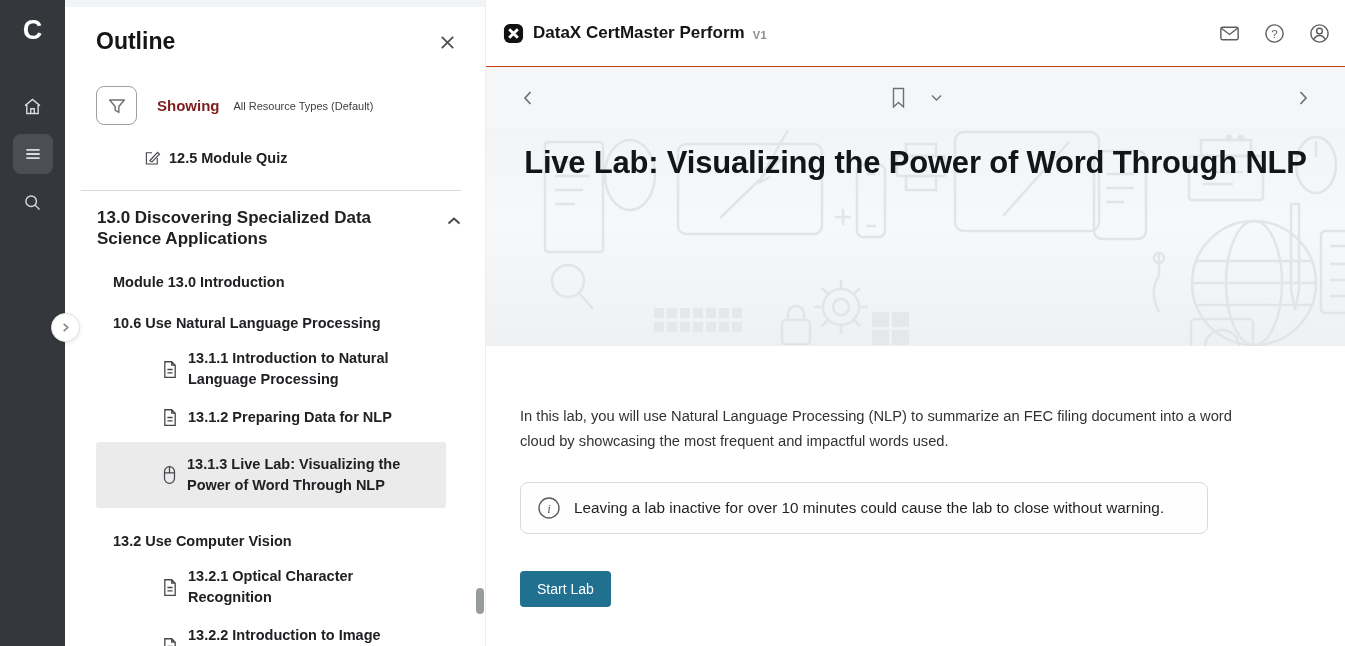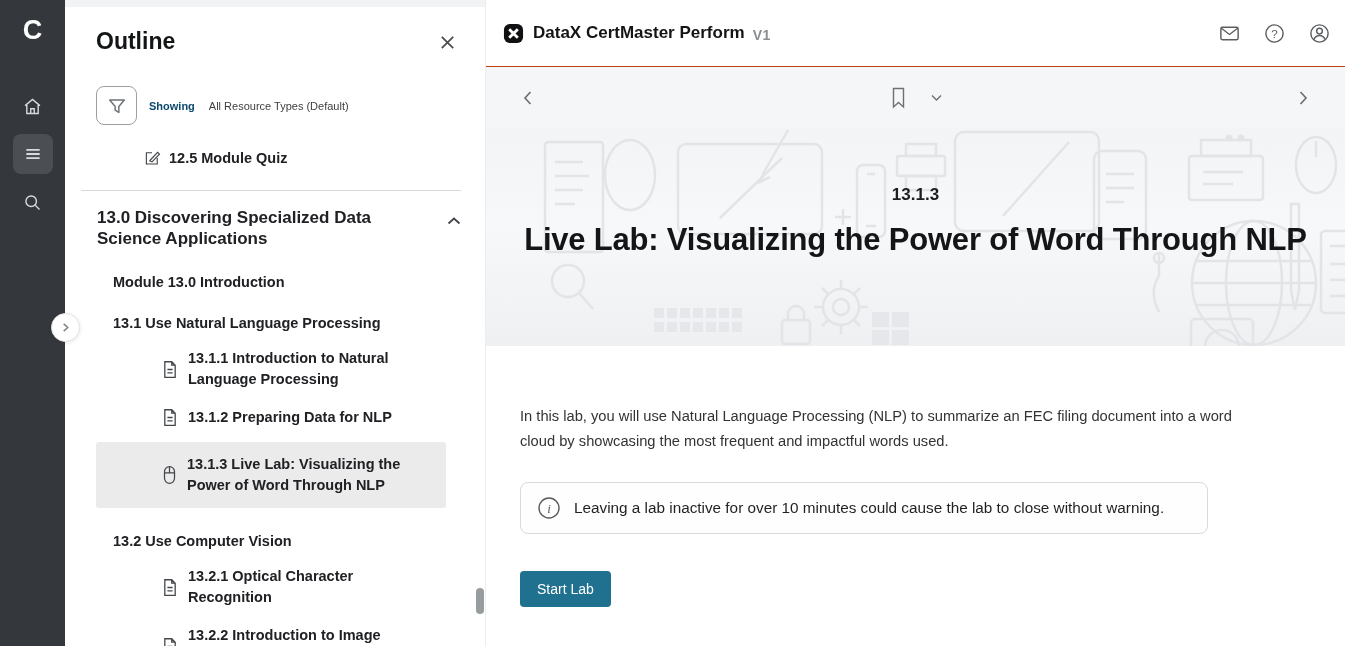--- a/index.html
+++ b/index.html
@@ -30,21 +30,21 @@
     background:#fff; border-right:1px solid #eceeef; z-index:2; }
   .sidebar::before { content:""; position:absolute; top:0; left:0; right:0; height:7px; background:#f2f3f4; }
   .sb-header { display:flex; align-items:flex-start; padding:28px 26px 0 31px; }
   .sb-title { font-size:23px; font-weight:700; color:#141517; margin:0; }
   .sb-close { margin-left:auto; margin-top:3px; background:none; border:none; cursor:pointer; padding:2px; }
   .sb-close svg { stroke:#494b4d; stroke-width:1.8; }
   .sb-filter { display:flex; align-items:center; margin:29px 0 0 31px; }
   .filter-btn { width:41px; height:39px; border:1px solid #9aa0a4; border-radius:8px; background:#fff;
     display:flex; align-items:center; justify-content:center; cursor:pointer; }
   .filter-btn svg { stroke:#6f7377; fill:none; stroke-width:1.6; }
-  .filter-showing { font-weight:700; font-size:11px; color:#0c4a6e; margin-left:12px; }
+  .filter-showing { font-weight:700; font-size:15px; color:#7f1d1d; margin-left:20px; }
   .filter-value { font-size:11px; color:#3c3e40; margin-left:14px; }
   .sb-quiz { display:flex; align-items:center; gap:8px; margin:24px 0 0 78px;
     font-weight:700; font-size:14.5px; color:#202124; cursor:pointer; }
   .sb-quiz svg, .sb-item2 svg, .active-wrap svg { stroke:#43464a; fill:none; stroke-width:1.5; flex-shrink:0; }
   .sb-divider { border:none; border-top:1px solid #d6d8d9; margin:23px 24px 0 16px; }
   .sb-section { display:flex; margin:16px 24px 8px 32px; font-weight:700; font-size:17px;
     line-height:21px; color:#202124; cursor:pointer;gap:12px; }
   .sb-section .label { width:292px; }
   .sb-section .chev { margin-left:auto; margin-top:3px; }
   .sb-section .chev svg { stroke:#43464a; fill:none; stroke-width:1.8; }
@@ -58,21 +58,21 @@
   .sb-scroll-thumb { position:absolute; right:1px; top:588px; width:8px; height:26px;
     border-radius:4px; background:#979c9f; cursor:pointer; }
 
   
   .main { position:absolute; left:486px; top:0; right:0; height:100%;
     display:flex; flex-direction:column; background:#fff; }
   .topbar { height:67px; flex-shrink:0; display:flex; align-items:center;
     padding:0 12px 0 17px; border-bottom:1px solid #c2410c; background:#fff; }
   .app-logo { margin-right:9px; display:flex; }
   .app-title { font-size:17px; font-weight:700; color:#141517; }
-  .app-version { font-size:14px; font-weight:700; color:#8a8d90; margin-left:8px; margin-top:4px; letter-spacing:.4px; }
+  .app-version { font-size:11px; font-weight:700; color:#8a8d90; margin-left:8px; margin-top:4px; letter-spacing:.4px; }
   .topbar-actions { margin-left:auto; display:flex; gap:18px; align-items:center; }
   .icon-btn { background:none; border:none; padding:2px; cursor:pointer; display:flex; }
   .icon-btn svg { stroke:#5b5e61; fill:none; stroke-width:1.5; }
 
   .navbar { height:61px; flex-shrink:0; background:#f5f6f7; display:flex; align-items:center;
     padding:0 30px; position:relative; }
   .nav-btn { background:none; border:none; padding:4px; cursor:pointer; display:flex; }
   .nav-btn svg { stroke:#6e7173; fill:none; stroke-width:1.7; }
   .nav-center { position:absolute; left:50%; transform:translateX(-50%);
     display:flex; align-items:center; gap:15px; }
@@ -163,21 +163,21 @@
     <div class="sb-section">
       <span class="label">13.0 Discovering Specialized Data Science Applications</span>
       <span class="chev">
         <svg width="14" height="10" viewBox="0 0 14 10">
             <path d="M1.5 7.5 L7 2.5 L12.5 7.5"></path>
           </svg>
       </span>
     </div>
 
     <div class="sb-item1">Module 13.0 Introduction</div>
-    <div class="sb-item1">13.1 Use Natural Language Processing</div>
+    <div class="sb-item1">10.6 Use Natural Language Processing</div>
 
     <div class="sb-item2">
       <svg width="16" height="19" viewBox="0 0 18 22">
           <path d="M3 2 H11 L15 6 V20 H3 Z M11 2 V6 H15 M6 11 H12 M6 15 H12"></path>
         </svg>
       <span class="label">13.1.1 Introduction to Natural Language Processing</span>
     </div>
 
     <div class="sb-item2">
       <svg width="16" height="19" viewBox="0 0 18 22">
@@ -420,21 +420,20 @@
             <circle cx="34" cy="31" r="17"></circle>
           </svg>
         </span>
       <span class="doodle" style="left:662px;top:122px">
           <svg width="22" height="64" viewBox="0 0 22 64">
             <path d="M11 2 V26 M11 26 C4 36 4 48 11 62"></path>
             <circle cx="11" cy="8" r="5"></circle>
           </svg>
         </span>
 
-      <div class="banner-number">13.1.3</div>
       <h1 class="banner-title">Live Lab: Visualizing the Power of Word Through NLP</h1>
     </section>
 
     <section class="content">
       <p class="description">In this lab, you will use Natural Language Processing (NLP) to summarize an FEC filing document into a word cloud by showcasing the most frequent and impactful words used.</p>
 
       <div class="notice">
         <svg width="24" height="24" viewBox="0 0 24 24">
             <circle cx="12" cy="12" r="10"></circle>
             <text x="12" y="17" text-anchor="middle" font-size="13" font-family="Liberation Serif, serif" font-style="italic" fill="#595c5e" stroke="none">i</text>

